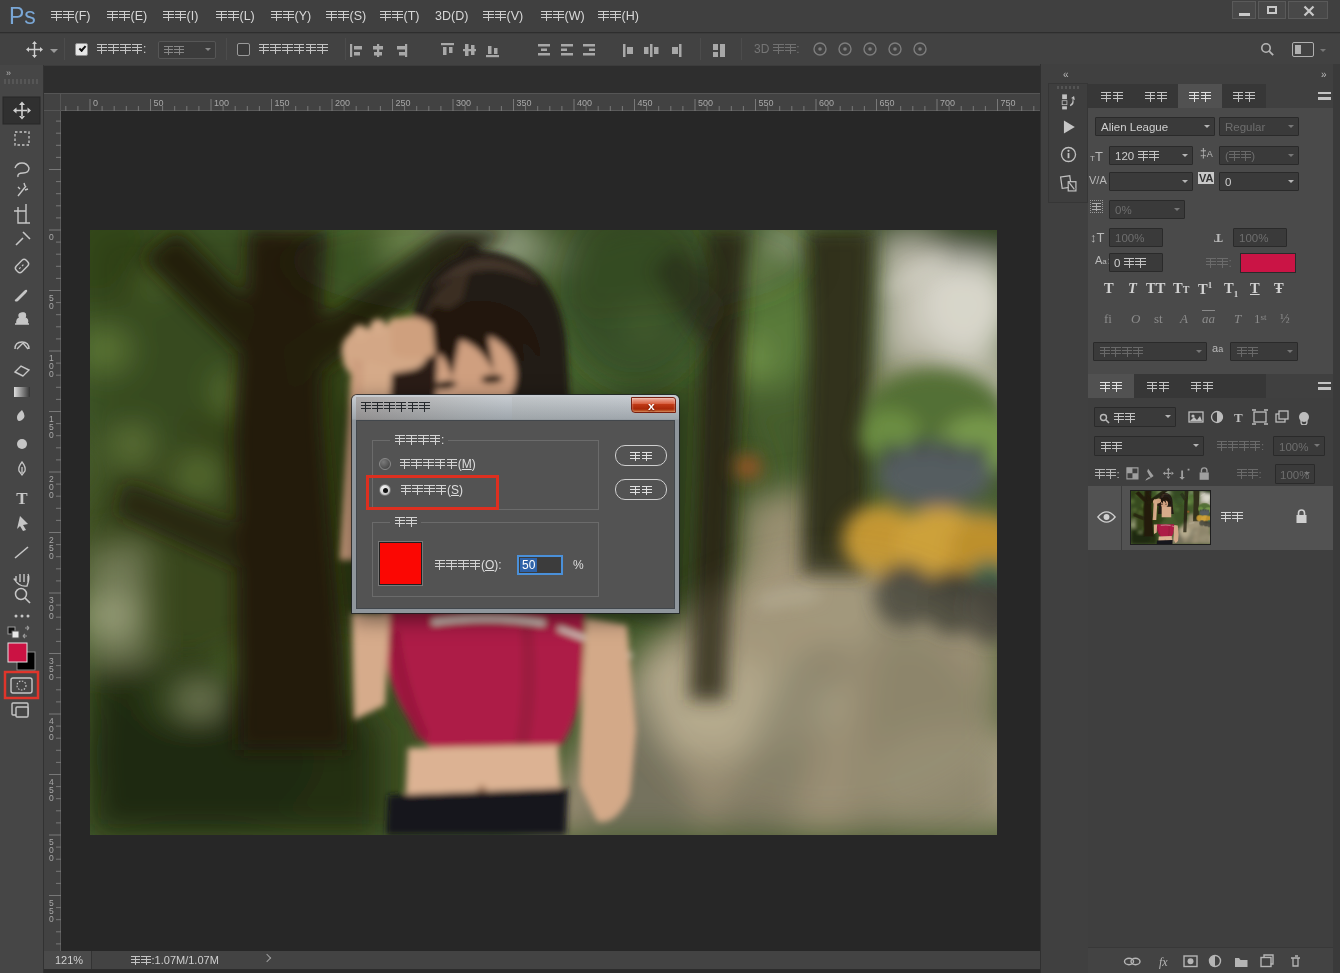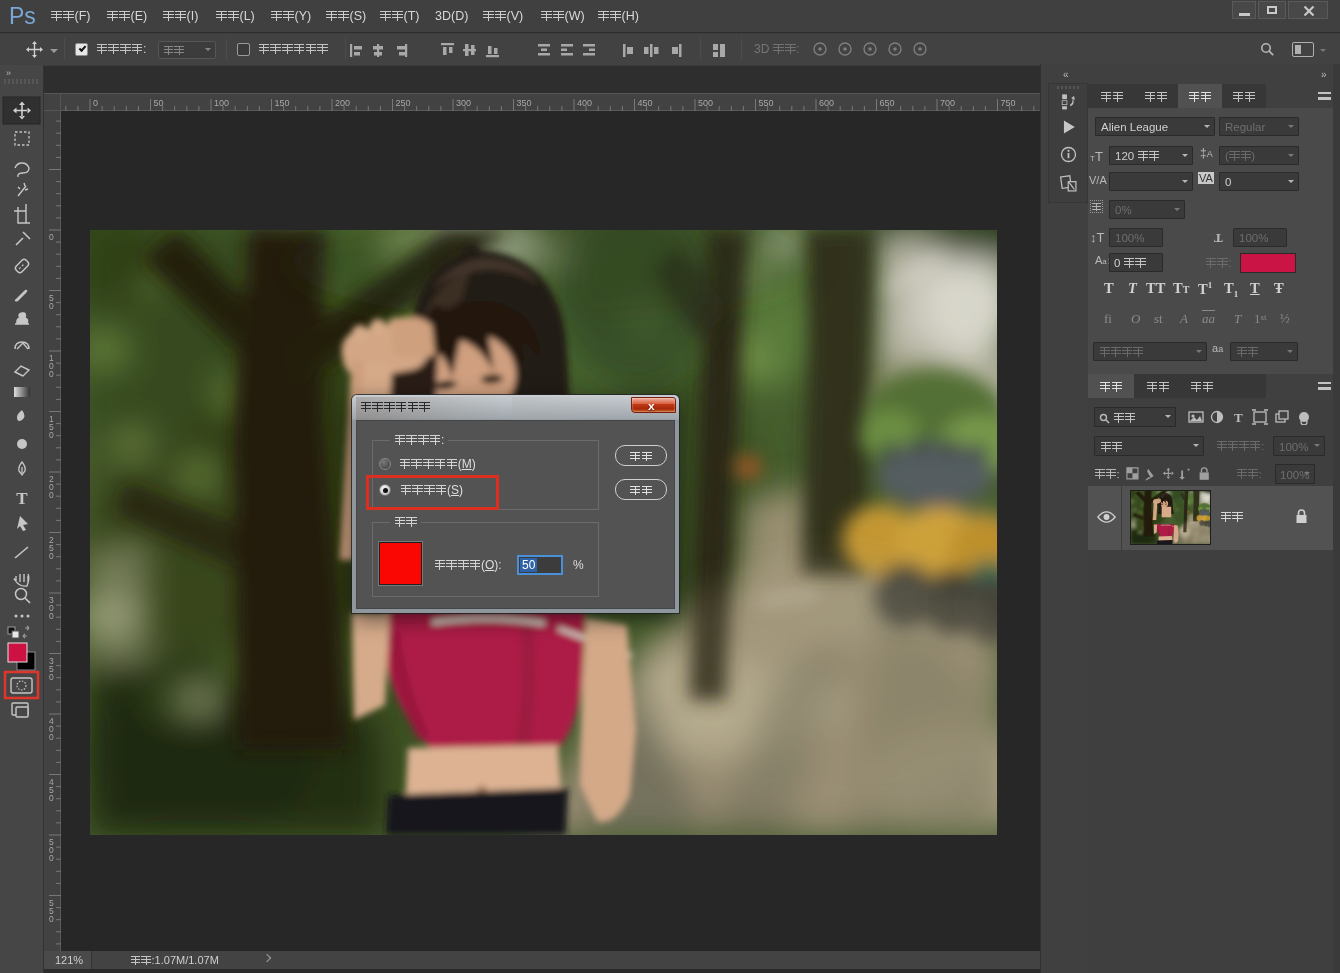--- a/index.html
+++ b/index.html
@@ -528,21 +528,21 @@
   <div class="dd" style="left:7px;top:9px;width:120px;height:19px;padding:3px 5px">Alien League<span class="ar"></span></div>
   <div class="dd dis" style="left:131px;top:9px;width:80px;height:19px;padding:3px 5px;color:#6e6e6e">Regular<span class="ar" style="border-top-color:#777"></span></div>
   <div class="icn" style="left:2px;top:41px;font-size:13px"><span style="font-size:8px">T</span>T</div>
   <div class="dd" style="left:21px;top:38px;width:84px;height:19px;padding:3px 5px">120 <b></b><b></b><span class="ar"></span></div>
   <div class="icn" style="left:112px;top:38px;font-size:12px">‡<span style="font-size:9px">A</span></div>
   <div class="dd dis" style="left:131px;top:38px;width:80px;height:19px;padding:3px 5px;color:#6e6e6e">(<b></b><b></b>)<span class="ar" style="border-top-color:#777"></span></div>
   <div class="icn" style="left:1px;top:66px;font-size:11px">V/A</div>
   <div class="dd" style="left:21px;top:64px;width:84px;height:19px;padding:3px 5px">
         <span class="ar"></span>
       </div>
-  <div class="icn" style="left:110px;top:64px;font-size:11px;background:#c9c9c9;color:#333;padding:0 1px;font-weight:normal">VA</div>
+  <div class="icn" style="left:110px;top:64px;font-size:11px;background:#c9c9c9;color:#333;padding:0 1px;font-weight:bold">VA</div>
   <div class="dd" style="left:131px;top:64px;width:80px;height:19px;padding:3px 5px">0<span class="ar"></span></div>
   <div class="icn" style="left:2px;top:92px;font-size:10px;border:1px dotted #9a9a9a;padding:0 1px"><b style="margin:0"></b></div>
   <div class="dd dis" style="left:21px;top:92px;width:76px;height:19px;padding:3px 5px;color:#6e6e6e">0%<span class="ar" style="border-top-color:#777"></span></div>
   <div class="icn" style="left:2px;top:122px;font-size:13px">↕T</div>
   <div class="dd dis" style="left:21px;top:120px;width:54px;height:19px;padding:3px 5px;color:#6e6e6e">100%</div>
   <div class="icn" style="left:126px;top:122px;font-size:13px;font-weight:bold;font-family:'Liberation Serif';transform:scaleY(-1)">T</div>
   <div class="dd dis" style="left:145px;top:120px;width:54px;height:19px;padding:3px 5px;color:#6e6e6e">100%</div>
   <div class="icn" style="left:7px;top:146px;font-size:11px">A<span style="font-size:8px">a</span>↕</div>
   <div class="dd" style="left:21px;top:145px;width:54px;height:19px;padding:3px 4px">0 <b></b><b></b></div>
   <div class="icn dis" style="left:117px;top:148px;font-size:12px;color:#6e6e6e"><b></b><b></b>:</div>
@@ -629,20 +629,37 @@
    <svg class="abs" style="left:42px;top:4px;border:1px solid #1e1e1e" width="81" height="55" viewBox="0 0 907 605" preserveAspectRatio="none">
           <use href="#photoG"></use>
         </svg>
    <div class="abs" style="left:132px;top:24px;color:#e2e2e2;font-size:12px"><b></b><b></b></div>
    <svg class="abs" style="left:207px;top:23px" width="13" height="15" viewBox="0 0 13 15">
           <rect x="1.5" y="6" width="10" height="8" fill="#cfcfcf"></rect>
           <path d="M3.5 6v-2a3 3 0 0 1 6 0v2" fill="none" stroke="#cfcfcf" stroke-width="1.6"></path>
         </svg>
   </div>
 
+  <div class="abs" style="left:0;top:549px;width:245px;height:26px;background:#434343;border-top:1px solid #383838">
+   <svg class="abs" style="left:35px;top:5px" width="185" height="16" viewBox="0 0 185 16">
+    <g fill="none" stroke="#b5b5b5" stroke-width="1.4">
+     <ellipse cx="6" cy="8.5" rx="4.5" ry="3.2" fill="none"></ellipse>
+            <ellipse cx="12.5" cy="8.5" rx="4.5" ry="3.2" fill="none"></ellipse>
+     <text x="36" y="12.5" font-size="12" font-style="italic" fill="#b5b5b5" stroke="none" font-family="Liberation Serif">fx</text>
+     <rect x="61" y="3" width="13" height="10.5"></rect>
+            <circle cx="67.5" cy="8.2" r="3" fill="#b5b5b5" stroke="none"></circle>
+     <circle cx="92" cy="8" r="5.5"></circle>
+            <path d="M92 2.5a5.5 5.5 0 0 0 0 11z" fill="#b5b5b5" stroke="none"></path>
+     <path d="M112 5h4l1.5 2h7v7h-12.5z" fill="#b5b5b5" stroke="none"></path>
+     <rect x="138" y="4.5" width="10" height="9"></rect>
+            <path d="M141 4.5v-2.5h9v9h-2.5"></path>
+     <path d="M168 5h9M170 5v8h5v-8M172 3h3" stroke-width="1.3"></path>
+    </g>
+   </svg>
+  </div>
  </div>
  <div class="abs" style="left:292px;top:0;width:8px;height:909px;background:#3a3a3a"></div>
 </div>
 
 <div id="dialog" style="position:absolute;left:352px;top:395px;width:327px;height:218px;border-radius:5px 5px 0 0;background:linear-gradient(#c9ced3,#9fa6ac 24px,#8f969c 25px);box-shadow:0 6px 22px rgba(0,0,0,.55),0 0 0 1px rgba(40,45,50,.8);">
  <div class="abs" style="left:4px;top:2px;width:150px;height:23px;background:linear-gradient(90deg,rgba(110,85,70,.28),rgba(140,130,115,.12) 70%,transparent)"></div>
  <div class="abs" style="left:160px;top:2px;width:120px;height:23px;background:linear-gradient(90deg,rgba(160,160,150,.15),transparent)"></div>
  <div class="abs" style="left:8px;top:5px;font-size:12px;color:#101418"><b style="opacity:.85"></b><b style="opacity:.85"></b><b style="opacity:.85"></b><b style="opacity:.85"></b><b style="opacity:.85"></b><b style="opacity:.85"></b></div>
 
  <div class="abs" style="left:279px;top:2px;width:45px;height:16px;border-radius:0 3px 0 4px;background:linear-gradient(#eeb0a0 0%,#d96242 40%,#c03a16 45%,#a82808 78%,#c86a30 100%);border:1px solid #7a2010;box-shadow:inset 0 0 2px rgba(255,255,255,.65)">

